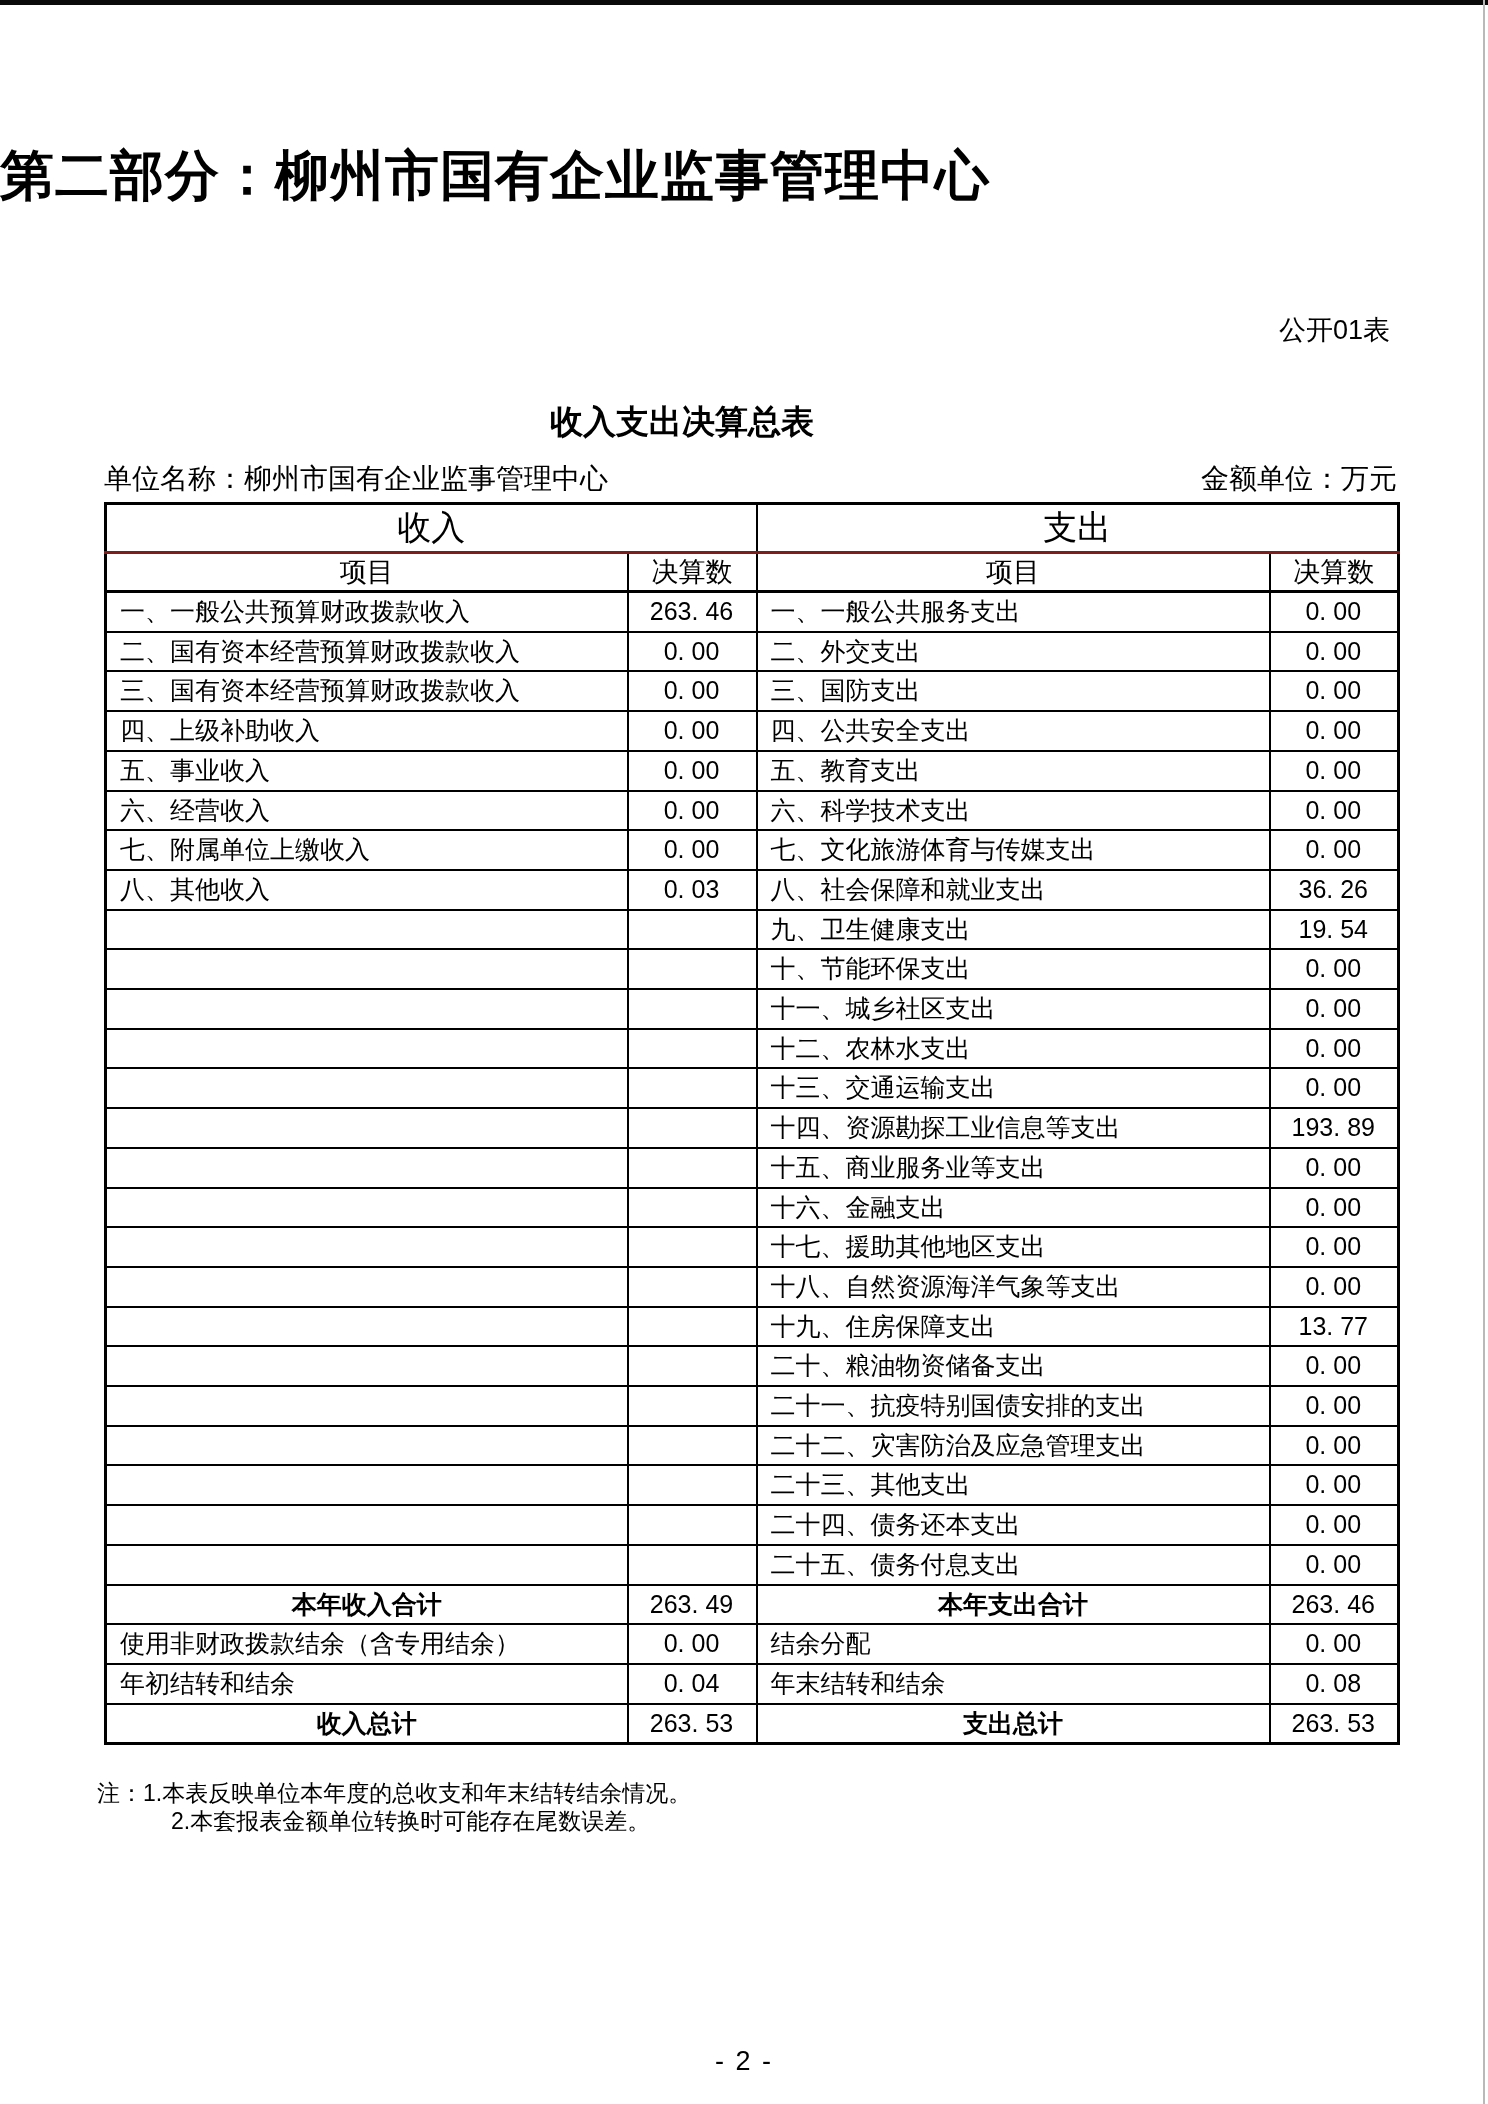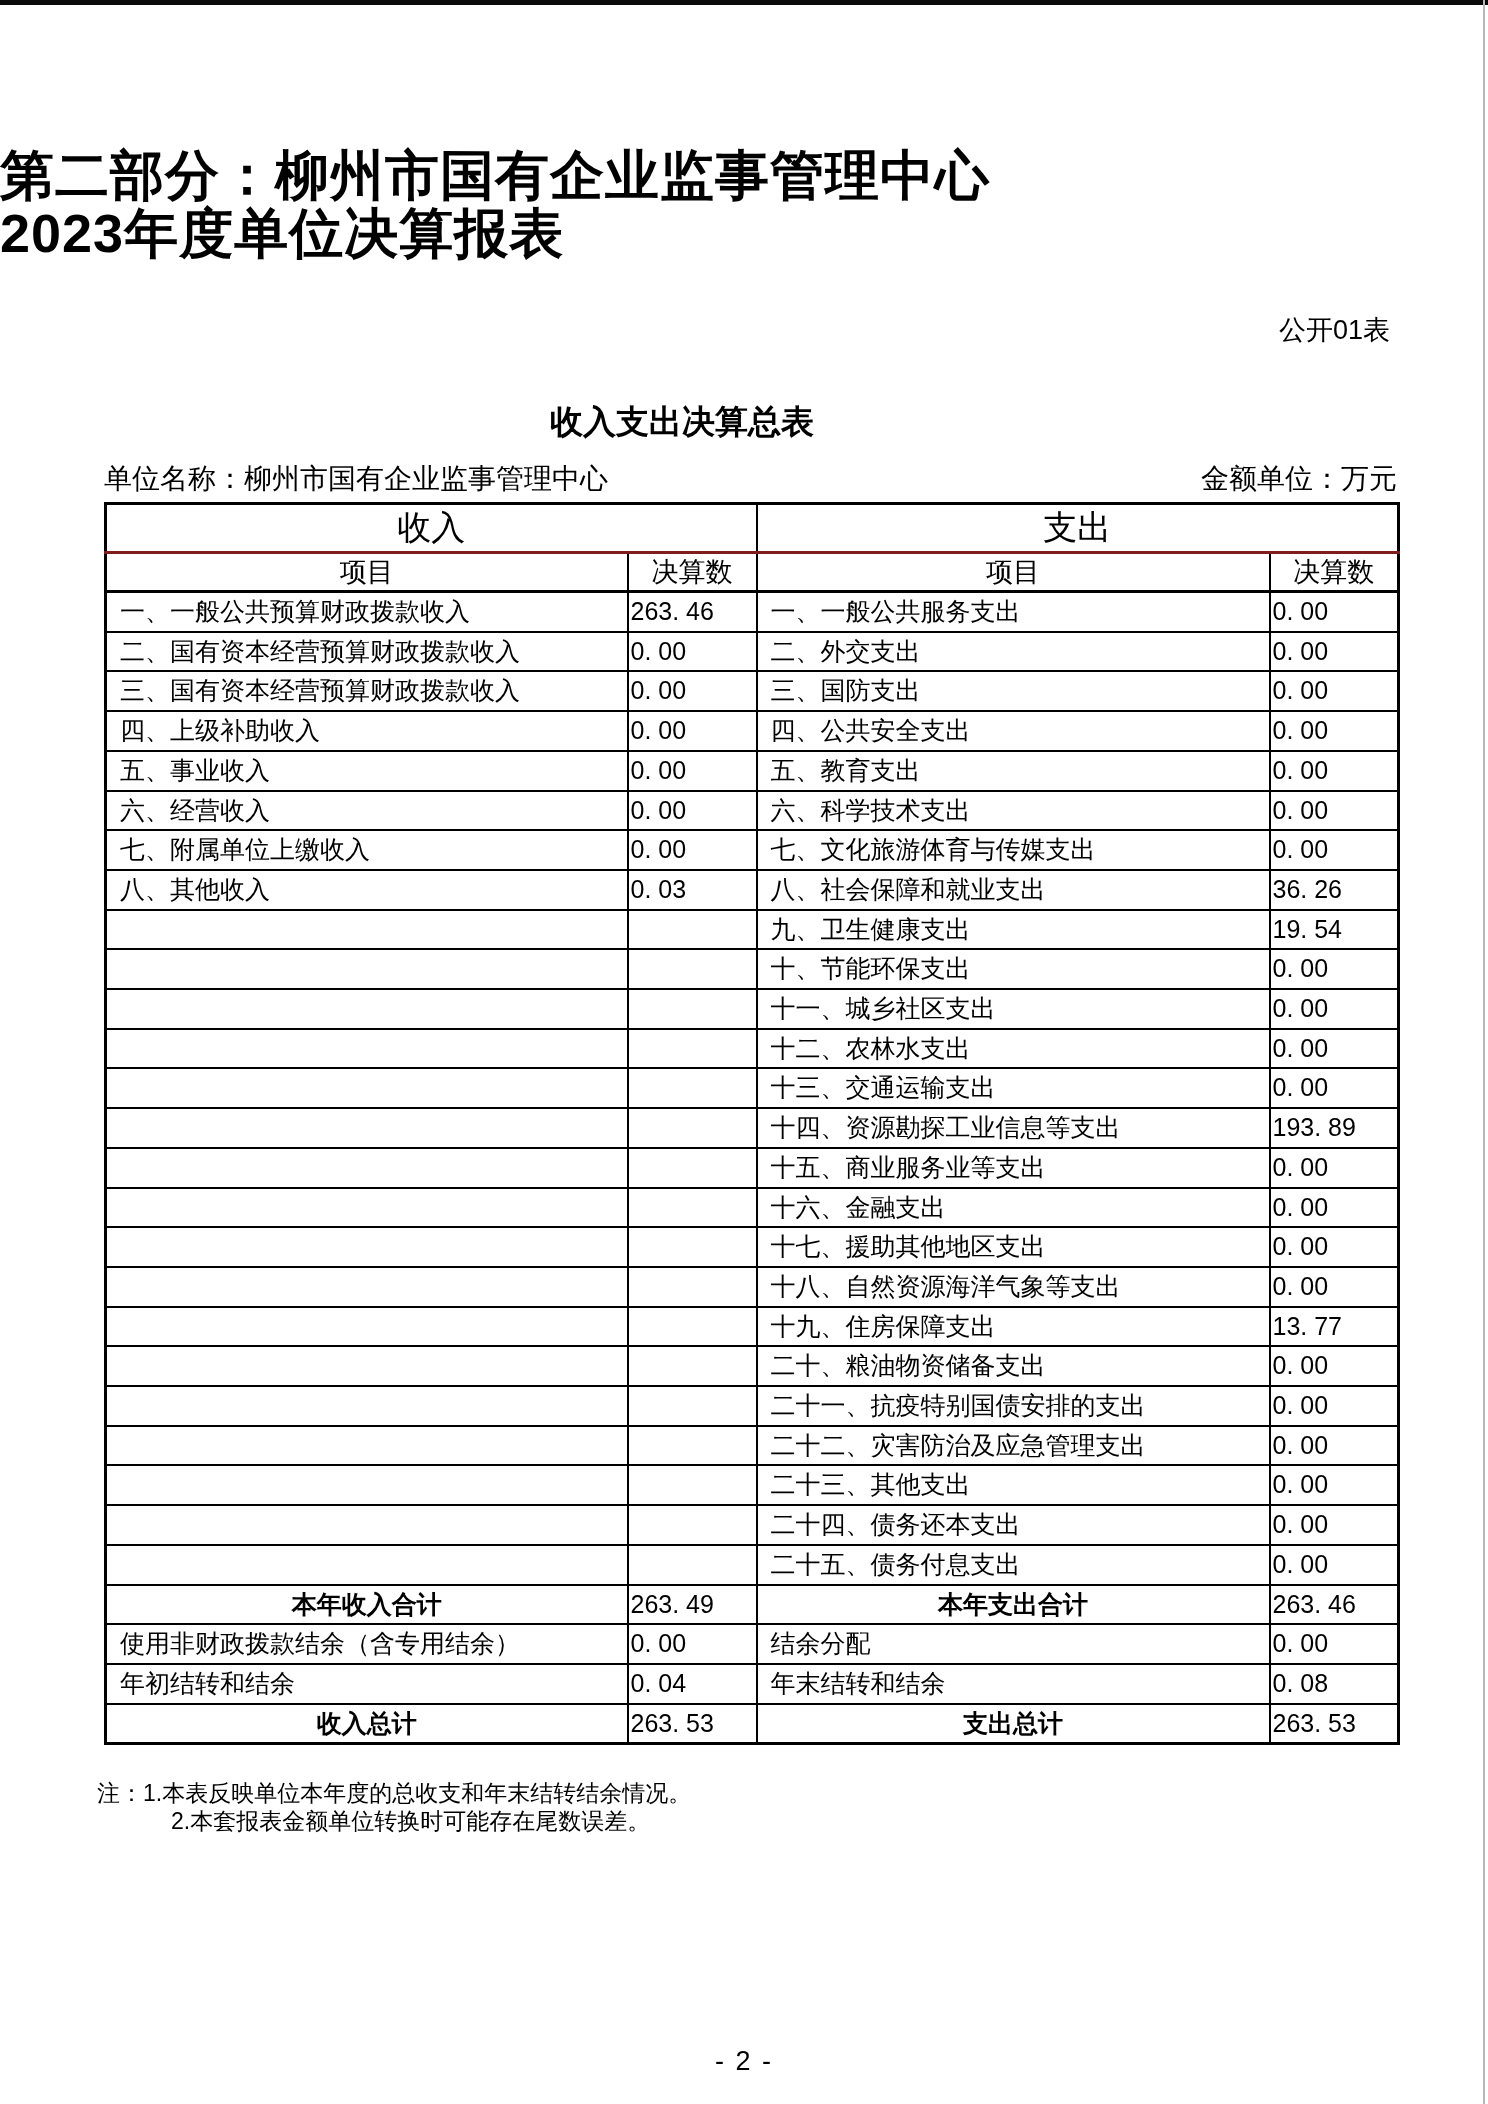--- a/index.html
+++ b/index.html
@@ -54,21 +54,21 @@
   }
   .summary-table thead tr.col-row th {
     height: 33px; font-size: 27px; font-weight: normal; text-align: center;
     border-bottom: 3px solid #000;
     margin-top: 48px;
   }
   .summary-table tbody td {
     height: 37.7px; font-size: 25px; line-height: 37.7px;
   }
   .summary-table td.item { text-align: left; padding: 0 4px 0 13px; }
-  .summary-table td.val  { text-align: left; padding: 0 3px 0 2px; }
+  .summary-table td.val  { text-align: center; padding: 0 3px 0 2px; }
   .summary-table tr.emphasis td.item {
     text-align: center; font-weight: bold; padding-left: 4px;
   }
   .notes {
     position: absolute; top: 1780px; left: 97px;
     font-size: 23px; line-height: 27.5px;
   }
   .notes .note-line-2 { padding-left: 74px; }
   .page-number {
     position: absolute; top: 2046px; left: 0; width: 1488px;
@@ -76,21 +76,20 @@
   }
 </style>
 </head>
 <body>
 
 <div class="scan-bar-top"></div>
 <div class="scan-line-right"></div>
 
 <div class="doc-title">
   <div>第二部分：柳州市国有企业监事管理中心</div>
-  <div>2023年度单位决算报表</div>
 </div>
 
 <div class="doc-label">公开01表</div>
 
 <div class="table-title">收入支出决算总表</div>
 
 <div class="meta-row">
   <span>单位名称：柳州市国有企业监事管理中心</span>
   <span>金额单位：万元</span>
 </div>

